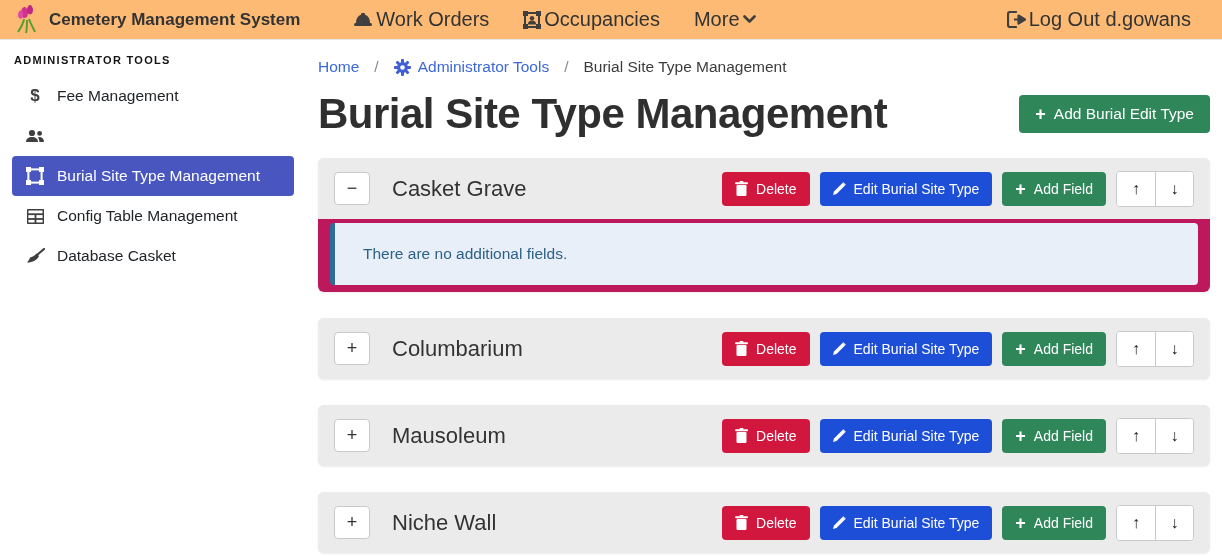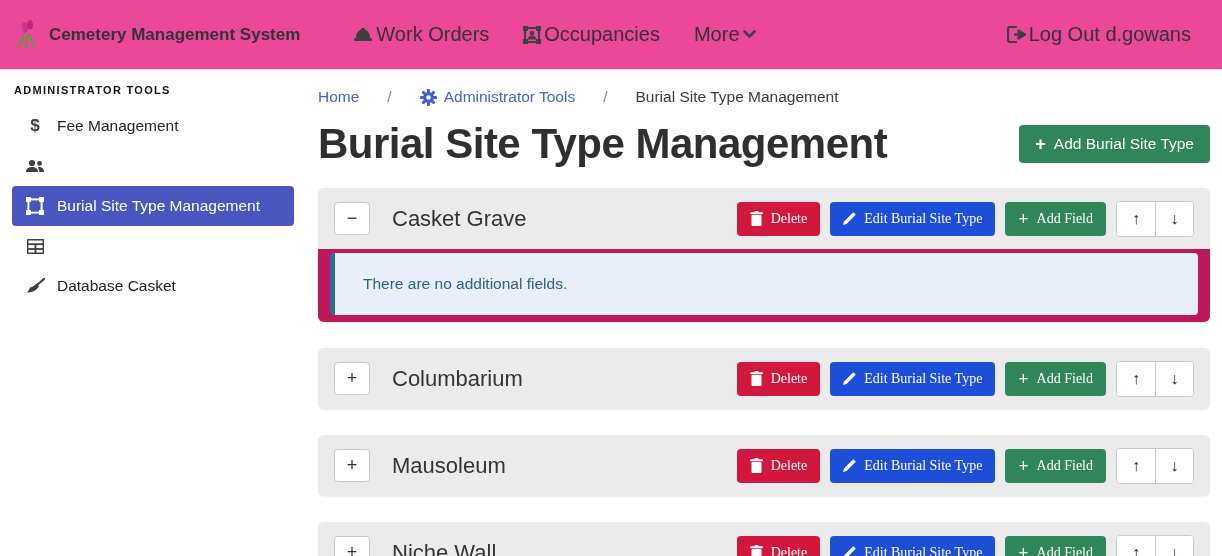--- a/index.html
+++ b/index.html
@@ -1,20 +1,20 @@
 <!DOCTYPE html>
 <html><head>
 <meta charset="utf-8">
 <style>
   * { margin:0; padding:0; box-sizing:border-box; }
   html,body { width:1222px; height:556px; overflow:hidden; background:#fff;
     font-family:"Liberation Sans","DejaVu Sans",sans-serif; color:#333; }
 
   
-  .navbar { height:70px; background:#ec4899; border-bottom:1px solid #e7e7e7;
+  .navbar { height:40px; background:#fdba74; border-bottom:1px solid #e7e7e7;
     display:flex; align-items:center; padding:0 14px; }
   .brand { display:flex; align-items:center; gap:9px; margin-right:36px; cursor:pointer; }
   .brand-title { font-size:17px; font-weight:700; color:#333; }
   .nav-link { display:flex; align-items:center; gap:3px; font-size:20px; color:#333;
     padding:0 17px; height:54px; cursor:pointer; }
   .nav-link svg { flex:0 0 auto; }
   .nav-spacer { flex:1; }
 
   
   .layout { display:flex; height:502px; }
@@ -24,41 +24,41 @@
   .side-item { display:flex; align-items:center; height:40px; padding:0 10px;
     border-radius:4px; font-size:15.5px; color:#212529; cursor:pointer; }
   .side-item .ic { width:26px; display:flex; justify-content:center; align-items:center; margin-right:9px; color:#3f3f3f; }
   .side-item.active { background:#4956c0; color:#fff; }
   .side-item.active .ic { color:#fff; }
   .dollar { font-size:17px; font-weight:700; }
 
   .main { flex:1; padding:18px 12px 0 12px; }
 
   
-  .breadcrumb { display:flex; align-items:center; gap:28px; font-size:15.5px; margin-bottom:14px; }
+  .breadcrumb { display:flex; align-items:center; gap:15px; font-size:15.5px; margin-bottom:14px; }
   .crumb-link { color:#3d68d8; text-decoration:none; display:flex; align-items:center; gap:7px; cursor:pointer; }
   .crumb-sep { color:#8a8a8a; }
   .crumb-current { color:#3c3c3c; }
 
   
   .title-row { display:flex; align-items:center; justify-content:space-between; margin-bottom:20px; }
   .page-title { font-size:42px; font-weight:700; color:#2f2f2f; letter-spacing:-0.5px; }
   .btn { display:inline-flex; align-items:center; gap:8px; border:none; border-radius:4px;
     color:#fff; cursor:pointer; font-family:inherit; }
   .btn-add-type { background:#2e8659; font-size:15.5px; padding:10px 16px; }
   .plus-glyph { font-size:18px; font-weight:700; line-height:1; }
 
   
   .panel { border-radius:6px; margin-bottom:26px; box-shadow:0 1px 2px rgba(0,0,0,0.08); overflow:hidden; background:#ebebeb; }
   .panel-header { background:#ebebeb; height:61px; display:flex; align-items:center; padding:0 16px; }
   .toggle-btn { width:36px; height:33px; background:#fff; border:1px solid #c9c9c9; border-radius:4px;
     font-size:18px; color:#333; cursor:pointer; display:flex; align-items:center; justify-content:center; font-family:inherit; }
   .panel-title { font-size:22px; font-weight:400; color:#333; margin-left:22px; flex:1; }
   .panel-actions { display:flex; align-items:center; gap:10px; }
-  .btn-sm { height:34px; font-size:14px; padding:0 13px;font-family:Liberation Serif, serif; }
+  .btn-sm { height:34px; font-size:14px; padding:0 13px; }
   .btn-delete { background:#d2173f; }
   .btn-edit { background:#1d4ed8; }
   .btn-addfield { background:#2e8659; }
   .arrow-group { display:flex; border:1px solid #c9c9c9; border-radius:4px; overflow:hidden; background:#fff; }
   .arrow-btn { width:38px; height:34px; background:#fff; border:none; font-size:16px; color:#222;
     cursor:pointer; display:flex; align-items:center; justify-content:center; font-family:inherit; }
   .arrow-btn + .arrow-btn { border-left:1px solid #c9c9c9; }
 
   .panel-body { background:#be185d; padding:4px 12px 7px 12px; }
   .alert-info { background:#e9eff9; border-left:5px solid #2e6c99; border-radius:4px;
@@ -176,20 +176,21 @@
 
     <div class="side-item">
       <span class="ic">
         <svg class="icon-svg" width="17" height="15" viewBox="0 0 17 15">
           <rect x="0.5" y="0.5" width="16" height="14" rx="1.5" fill="none" stroke="currentColor" stroke-width="1.8"></rect>
           <line x1="0.5" y1="5.2" x2="16.5" y2="5.2" stroke="currentColor" stroke-width="1.8"></line>
           <line x1="0.5" y1="10" x2="16.5" y2="10" stroke="currentColor" stroke-width="1.8"></line>
           <line x1="8.5" y1="5.2" x2="8.5" y2="14.5" stroke="currentColor" stroke-width="1.8"></line>
         </svg>
       </span>
+      <span>Config Table Management</span>
     </div>
 
     <div class="side-item">
       <span class="ic">
         <svg class="icon-svg" width="19" height="16" viewBox="0 0 19 16">
           <path d="M18 1 L11 7" stroke="currentColor" stroke-width="2.2" stroke-linecap="round"></path>
           <path d="M10.5 5.5 L13 8 C11 12 7 14.5 1 14.5 C2.5 12.5 3.5 11.5 4 9.5 C6.5 9 8.8 7.6 10.5 5.5 Z" fill="currentColor"></path>
         </svg>
       </span>
       <span>Database Casket</span>
@@ -220,21 +221,21 @@
         <span>Administrator Tools</span>
       </a>
       <span class="crumb-sep">/</span>
       <span class="crumb-current">Burial Site Type Management</span>
     </div>
 
     <div class="title-row">
       <h1 class="page-title">Burial Site Type Management</h1>
       <button class="btn btn-add-type">
         <span class="plus-glyph">+</span>
-        <span>Add Burial Site Type</span>
+        <span>Add Burial Edit Type</span>
       </button>
     </div>
 
     <div class="panel">
       <div class="panel-header">
         <button class="toggle-btn">−</button>
         <span class="panel-title">Casket Grave</span>
         <div class="panel-actions">
           <button class="btn btn-sm btn-delete">
             <span>

